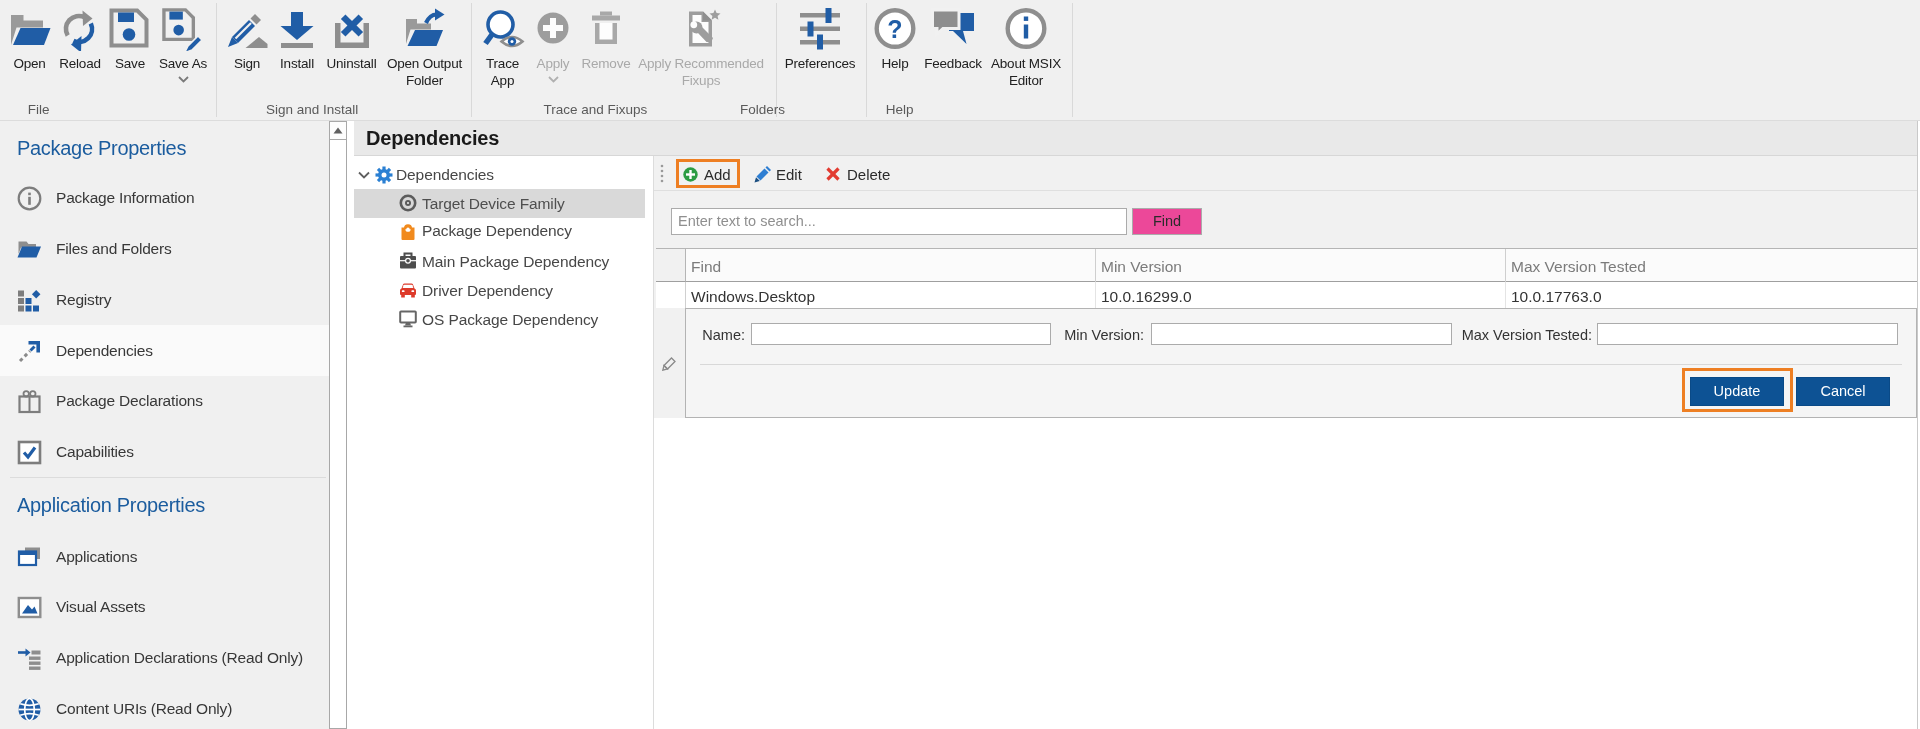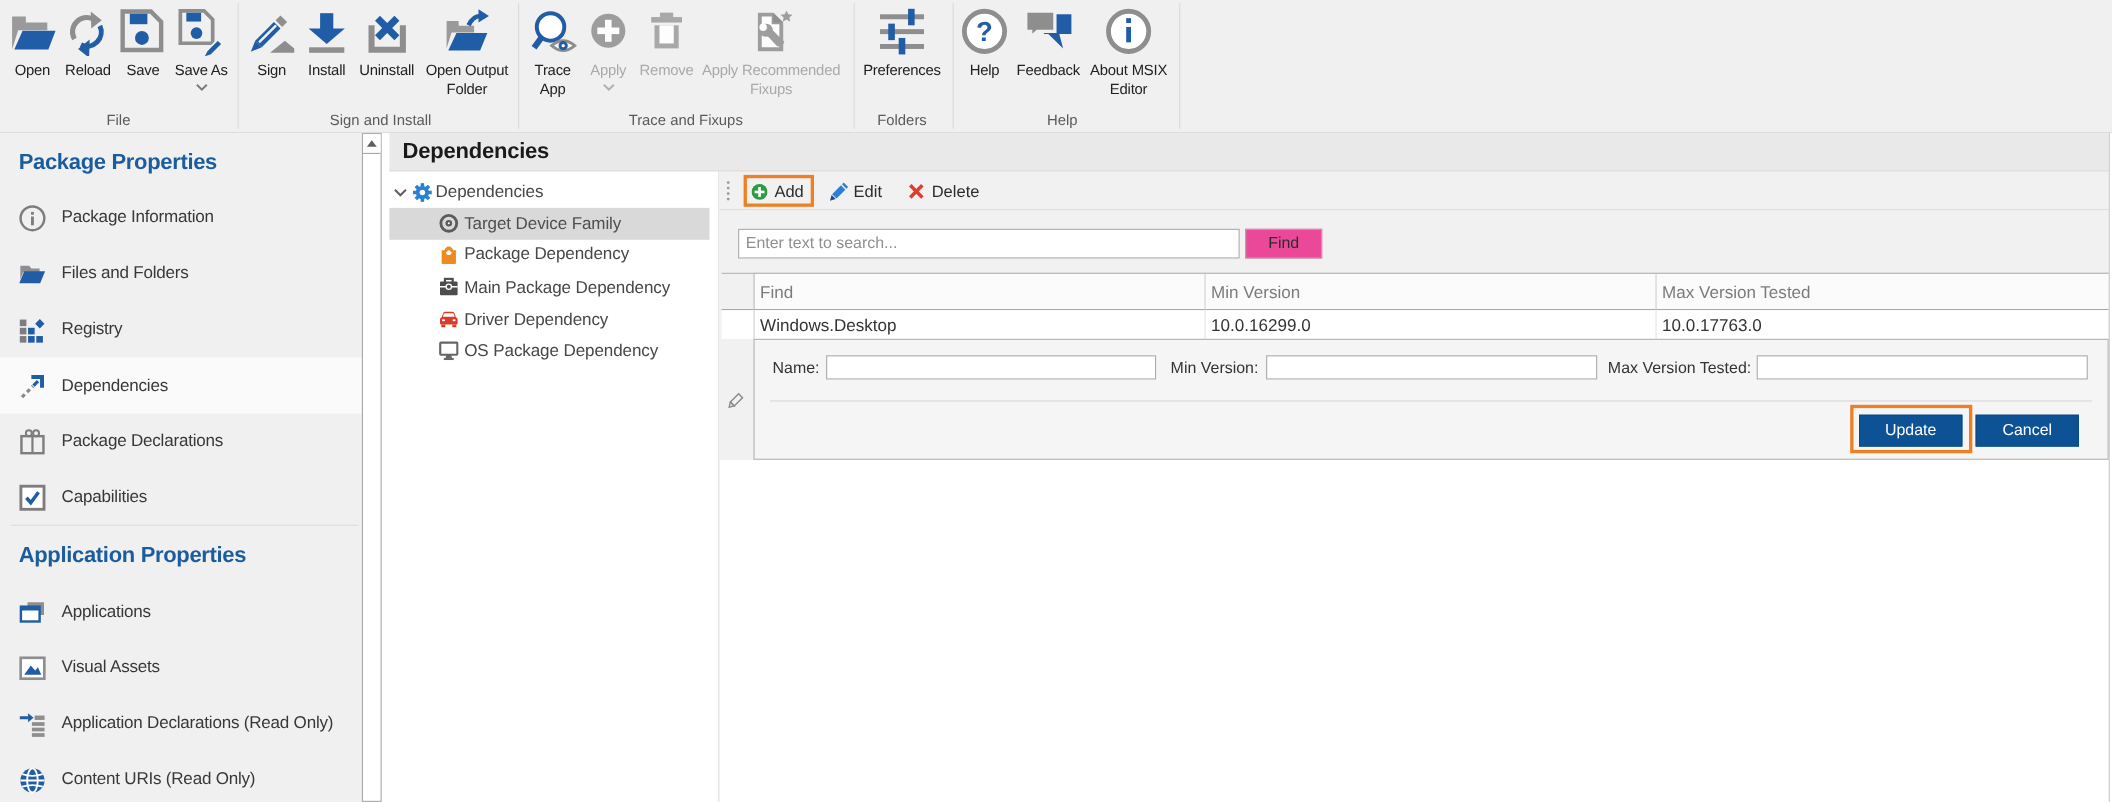--- a/index.html
+++ b/index.html
@@ -1,22 +1,22 @@
 <!DOCTYPE html>
 <html><head>
 <meta charset="utf-8">
 <style>
 *{margin:0;padding:0;box-sizing:border-box}
 html,body{width:1920px;height:729px;overflow:hidden;background:#fff;font-family:"Liberation Sans",sans-serif;}
 .a{position:absolute}
 .rlab{position:absolute;top:55px;width:130px;text-align:center;font-size:13.5px;line-height:17px;color:#212121;letter-spacing:-0.2px}
 .rlab.dis{color:#a9a9a9}
-.glab{position:absolute;top:102px;width:160px;text-align:center;font-size:13.5px;color:#5a5a5a}
+.glab{position:absolute;top:102px;width:160px;text-align:left;font-size:13.5px;color:#5a5a5a}
 .rsep{position:absolute;top:3px;height:114px;width:1px;background:#d9d9d9}
-.sbh{position:absolute;left:17px;font-size:20px;font-weight:bold;color:#1b5c9e;letter-spacing:-0.3px}
+.sbh{position:absolute;left:17px;font-size:20px;font-weight:normal;color:#1b5c9e;letter-spacing:-0.3px}
 .sbi{position:absolute;left:56px;font-size:15.5px;color:#383838;letter-spacing:-0.2px}
 .sbico{position:absolute;left:17px;width:25px;height:25px}
 .trow{position:absolute;font-size:15.5px;color:#474747;letter-spacing:-0.1px}
 .tico{position:absolute;width:18px;height:18px}
 .tbtxt{position:absolute;font-size:15px;color:#2b2b2b}
 .thead{position:absolute;top:258px;font-size:15.5px;color:#7b7b7b}
 .tdata{position:absolute;top:288px;font-size:15.5px;color:#333}
 .flab{position:absolute;top:327px;font-size:14.5px;color:#333;text-align:right}
 .finp{position:absolute;top:323px;height:22px;background:#fff;border:1px solid #ababab}
 .btn{position:absolute;top:377px;width:94px;height:29px;background:#0d5294;border:1px solid #0a4a87;color:#fff;font-size:14.5px;text-align:center;line-height:27px}

